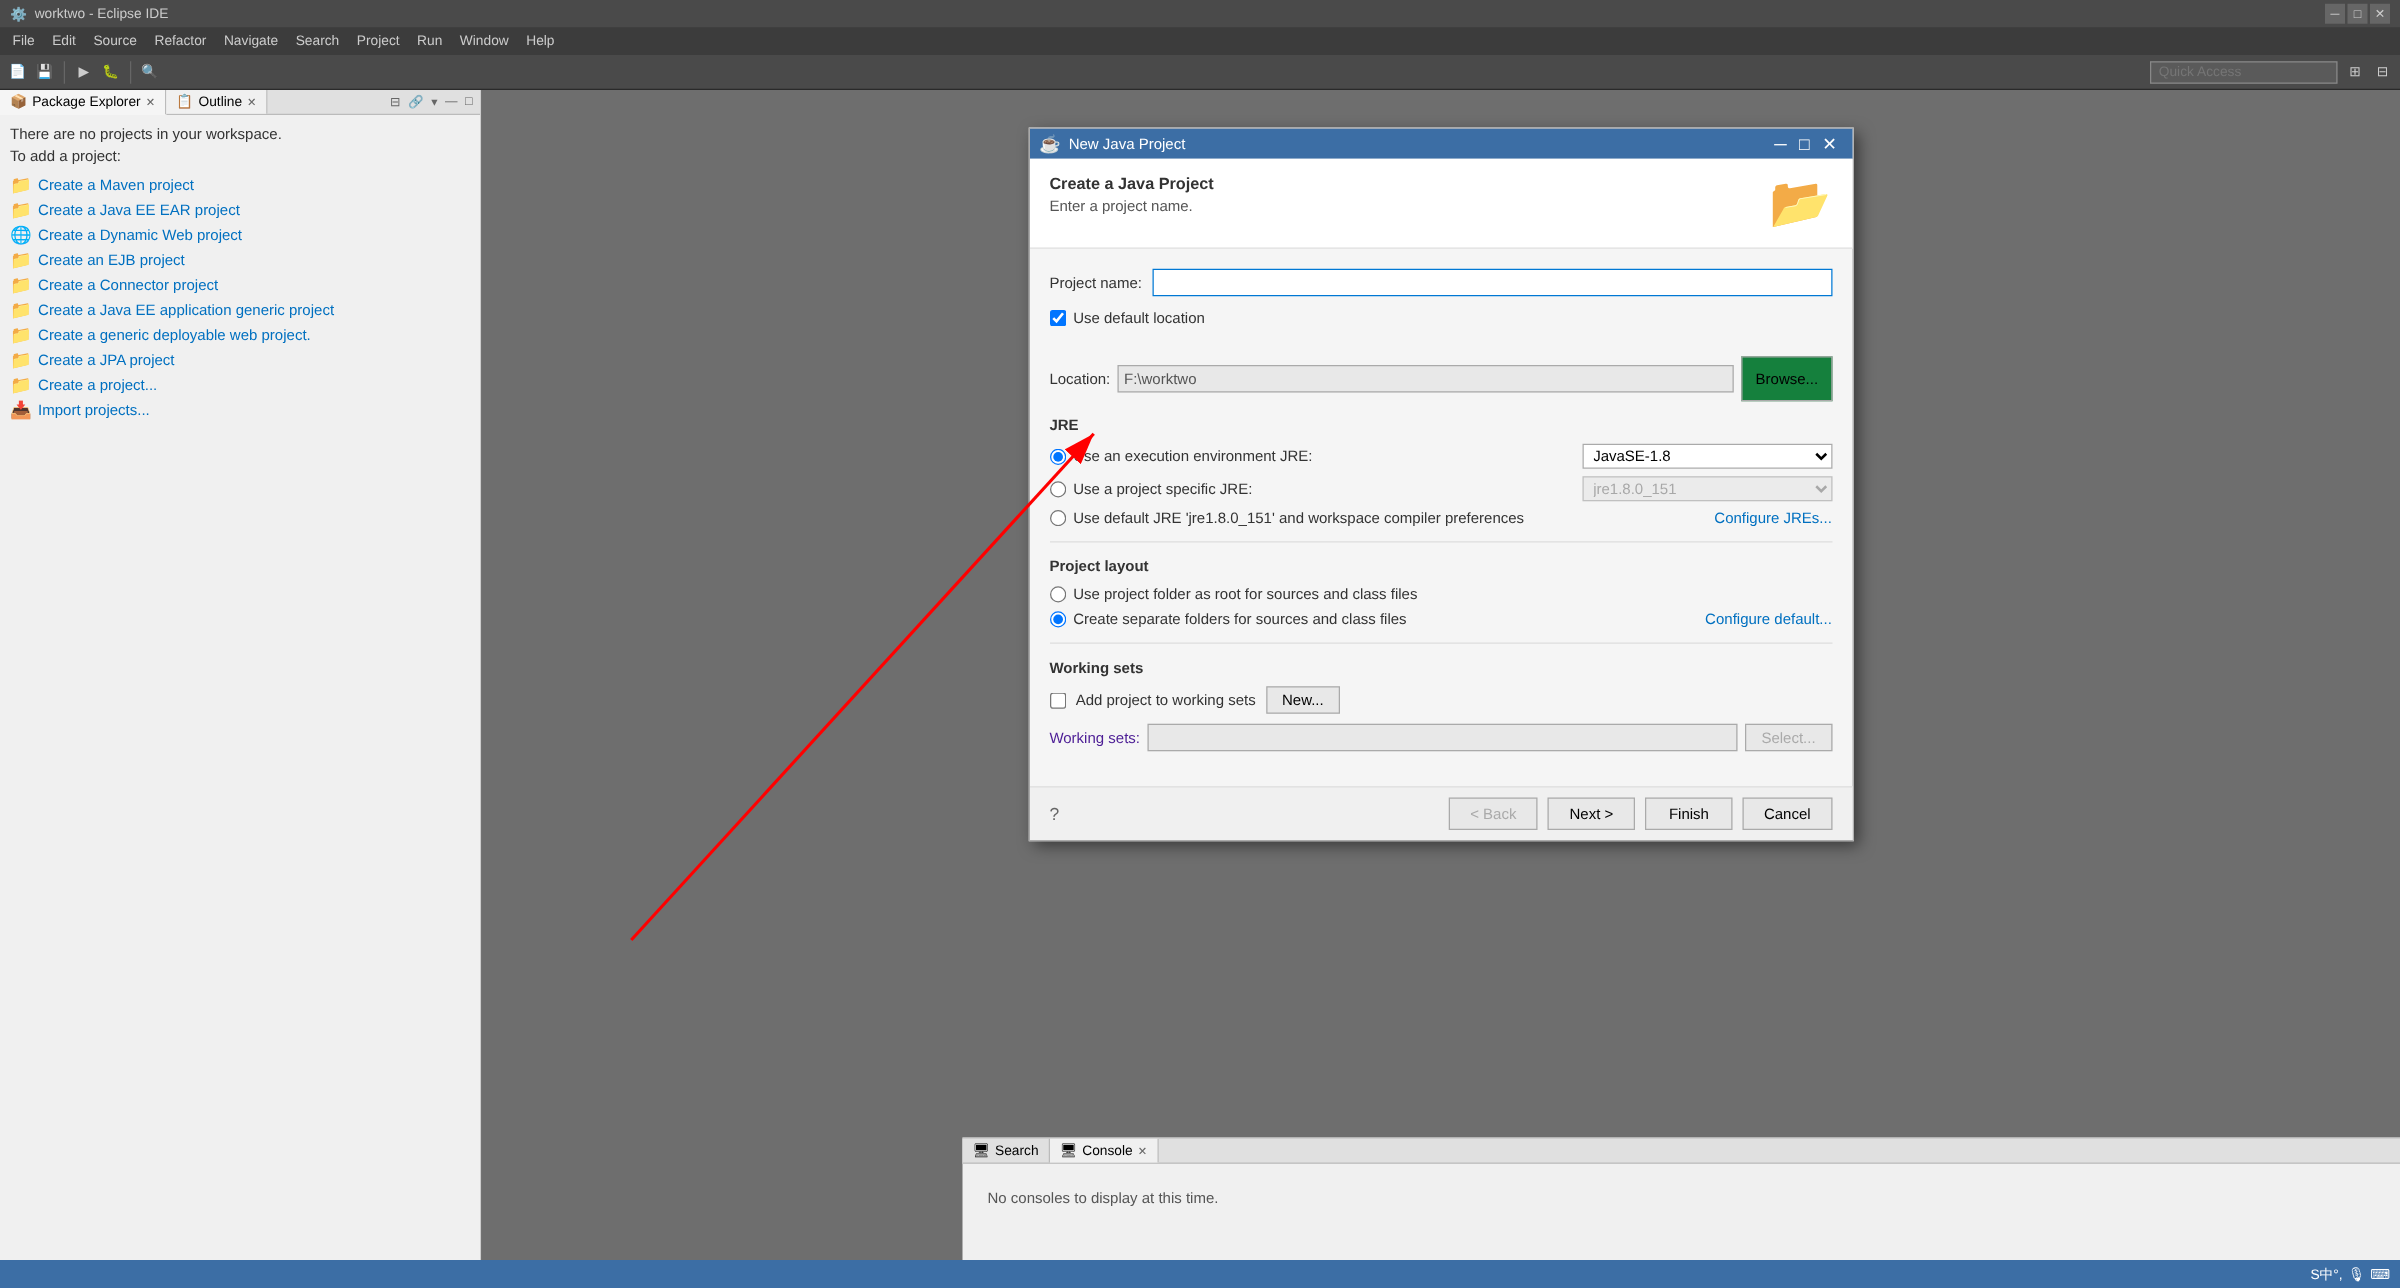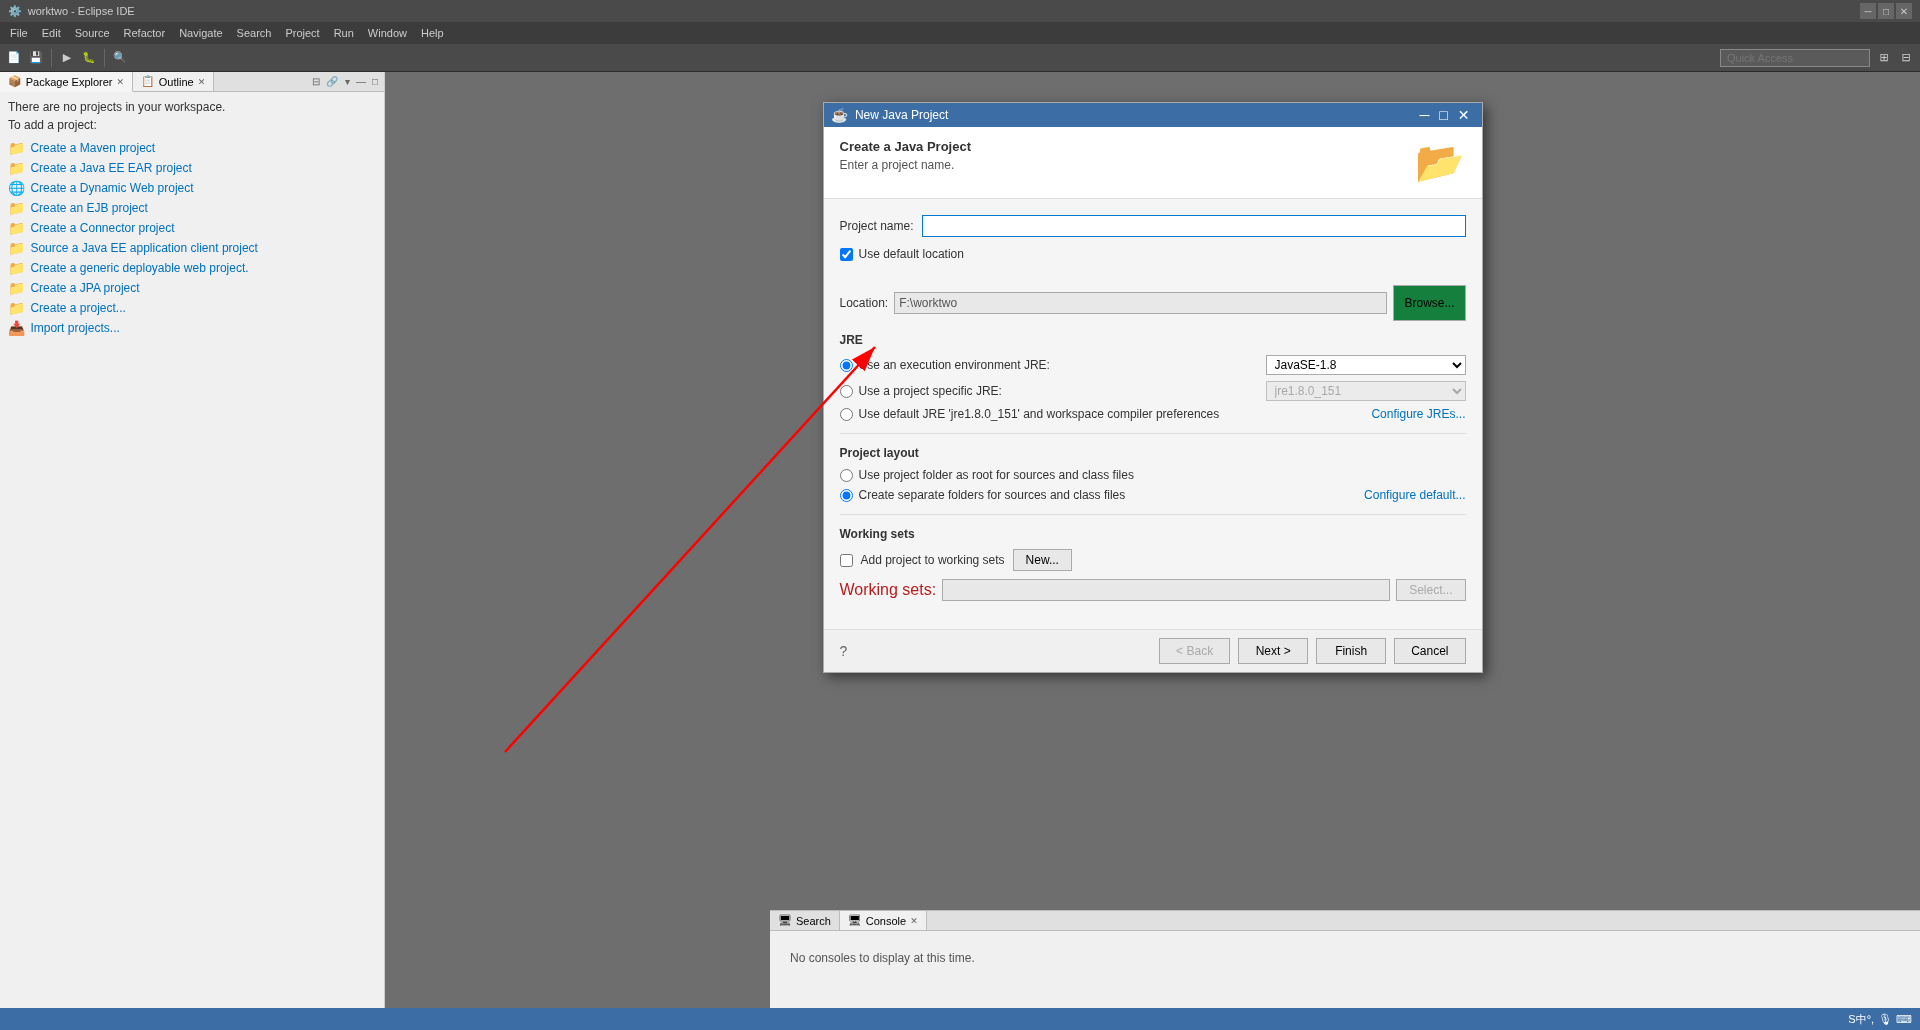--- a/index.html
+++ b/index.html
@@ -281,21 +281,21 @@
       background: #e8e8e8;
       border: 1px solid #aaa;
       font-size: 12px;
       cursor: pointer;
     }
     .working-sets-row {
       display: flex;
       align-items: center;
       gap: 6px;
     }
-    .working-sets-label { font-size: 16px; color: #b91c1c; white-space: nowrap; }
+    .working-sets-label { font-size: 12px; color: #4c1d95; white-space: nowrap; }
     .working-sets-input {
       flex: 1;
       height: 22px;
       border: 1px solid #aaa;
       padding: 2px 4px;
       font-size: 12px;
       background: #e8e8e8;
       color: #aaa;
     }
     .select-btn {
@@ -442,21 +442,21 @@
       <a class="project-link">
         <span class="link-icon">📁</span>
         <span>Create an EJB project</span>
       </a>
       <a class="project-link">
         <span class="link-icon">📁</span>
         <span>Create a Connector project</span>
       </a>
       <a class="project-link">
         <span class="link-icon">📁</span>
-        <span>Source a Java EE application client project</span>
+        <span>Create a Java EE application generic project</span>
       </a>
       <a class="project-link">
         <span class="link-icon">📁</span>
         <span>Create a generic deployable web project.</span>
       </a>
       <a class="project-link">
         <span class="link-icon">📁</span>
         <span>Create a JPA project</span>
       </a>
       <a class="project-link">

